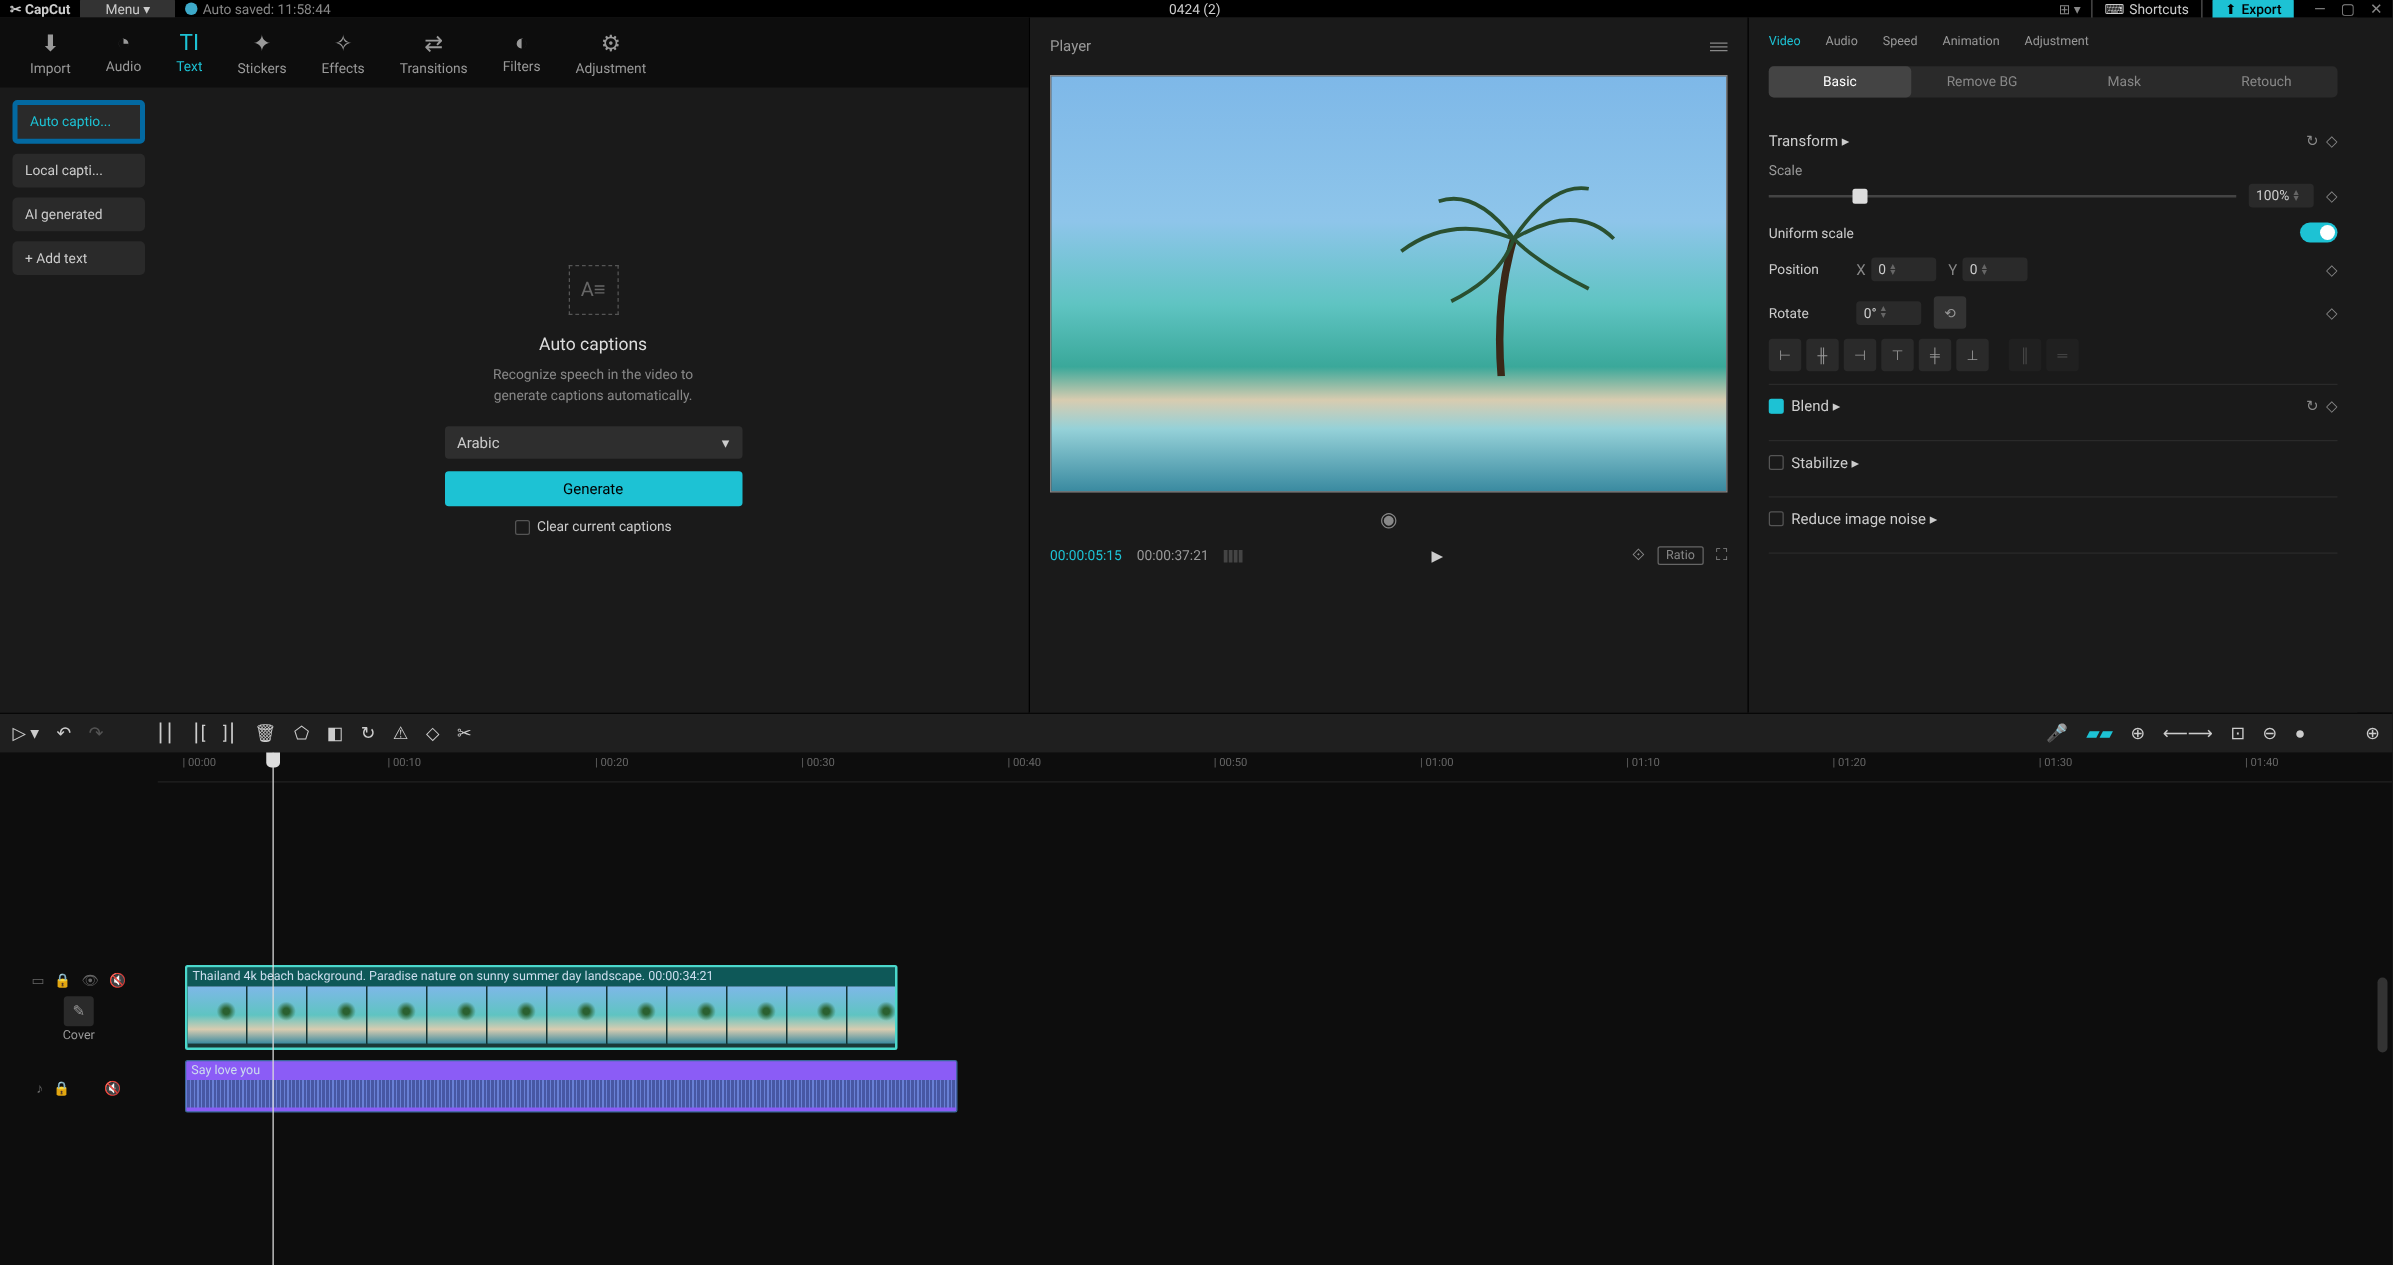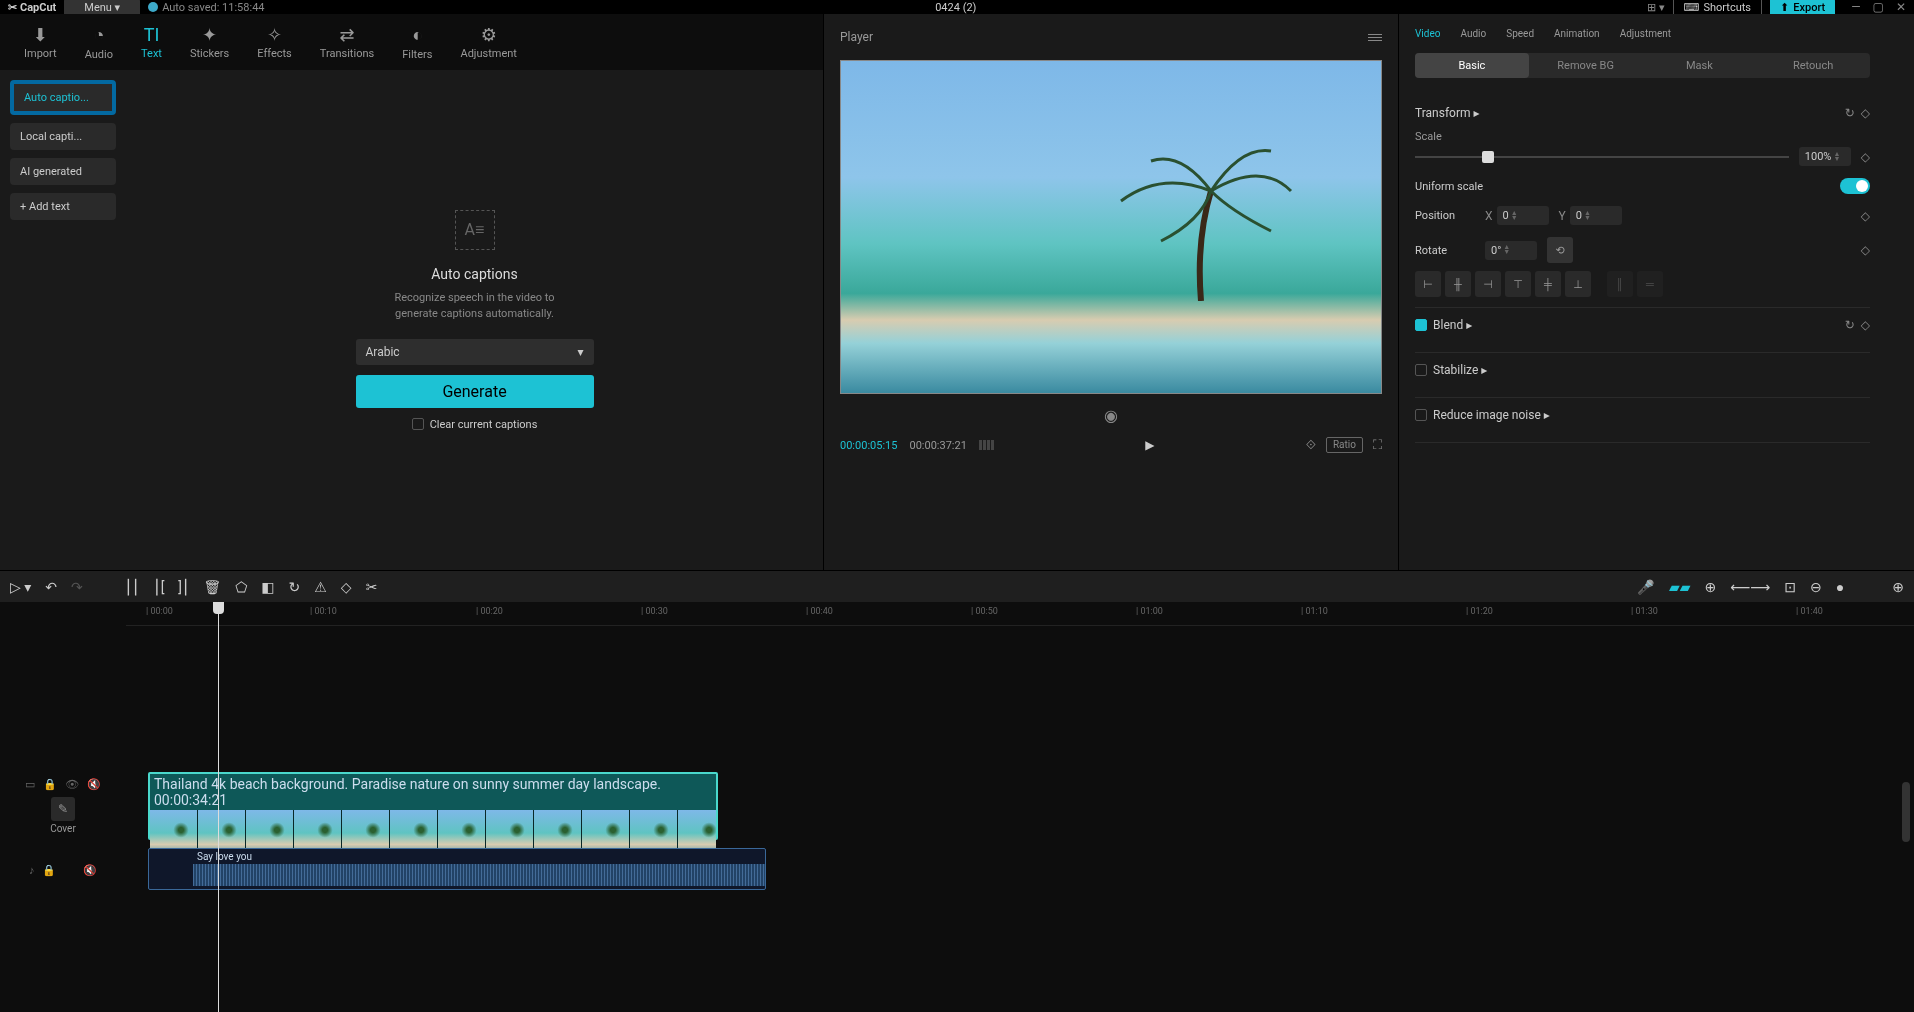--- a/index.html
+++ b/index.html
@@ -30,21 +30,21 @@
 .sidebar{width:126px;padding:10px;display:flex;flex-direction:column;gap:8px;}
 .side-btn{background:#2a2a2a;padding:7px 10px;border-radius:4px;cursor:pointer;font-size:11px;color:#ccc;text-align:left;}
 .side-btn.highlighted{border:4px solid #0369a1;color:#1dc2d4;}
 .side-btn.addtext:before{content:"+ ";}
 
 .center-content{flex:1;display:flex;flex-direction:column;align-items:center;justify-content:center;padding:20px;}
 .center-icon{width:40px;height:40px;border:1px dashed #555;display:flex;align-items:center;justify-content:center;margin-bottom:16px;font-size:16px;color:#666;}
 .center-title{font-size:14px;color:#ddd;margin-bottom:8px;}
 .center-desc{font-size:11px;color:#888;text-align:center;line-height:1.5;margin-bottom:16px;max-width:200px;}
 .lang-select{width:238px;background:#2e2e2e;padding:6px 10px;border-radius:3px;display:flex;justify-content:space-between;align-items:center;cursor:pointer;margin-bottom:10px;}
-.generate-btn{width:238px;background:#1dc2d4;color:#000;padding:7px;text-align:center;border-radius:3px;cursor:pointer;font-size:16px;margin-bottom:10px;}
+.generate-btn{width:238px;background:#1dc2d4;color:#000;padding:7px;text-align:center;border-radius:3px;cursor:pointer;font-size:12px;margin-bottom:10px;}
 .checkbox-row{display:flex;align-items:center;gap:6px;font-size:11px;}
 .checkbox{width:12px;height:12px;border:1px solid #555;border-radius:2px;}
 
 .player-panel{width:575px;background:#1a1a1a;border-left:1px solid #000;}
 .player-header{height:46px;display:flex;align-items:center;justify-content:space-between;padding:0 16px;font-size:12px;color:#999;}
 .hamburger{cursor:pointer;display:flex;flex-direction:column;gap:2px;}
 .hamburger span{width:14px;height:1px;background:#888;}
 .player-video{margin:0 16px;height:334px;background:linear-gradient(to bottom,#7eb8e8 0%,#8ec5ea 35%,#5fc4c2 55%,#3aa89a 70%,#d8ccb0 78%,#95d1d8 85%,#3a8aa0 100%);border:1px solid #888;position:relative;}
 .palm{position:absolute;right:80px;top:80px;width:200px;height:160px;}
 .player-rec{text-align:center;padding:12px;color:#888;font-size:16px;}
@@ -99,26 +99,26 @@
 .tl-icons-col2{display:flex;gap:8px;margin-top:30px;justify-content:center;}
 .tiny-icon{font-size:11px;color:#666;cursor:pointer;}
 
 .tl-main{flex:1;position:relative;overflow:hidden;}
 .ruler{height:24px;display:flex;align-items:center;position:relative;border-bottom:1px solid #222;}
 .ruler-mark{position:absolute;font-size:9px;color:#666;top:4px;}
 .playhead{position:absolute;left:92px;top:0;bottom:0;width:1px;background:#ddd;z-index:10;}
 .playhead-handle{position:absolute;top:-2px;left:-5px;width:11px;height:14px;background:#ddd;border-radius:2px 2px 4px 4px;}
 
 .video-track{position:absolute;top:170px;left:22px;width:570px;height:68px;border:2px solid #4ad8cc;background:#1a3838;border-radius:2px;}
-.video-label{background:#0e5858;padding:2px 4px;font-size:14px;color:#cde;}
+.video-label{background:#0e5858;padding:2px 4px;font-size:10px;color:#cde;}
 .video-thumbs{display:flex;height:46px;overflow:hidden;}
 .thumb{flex:0 0 48px;height:100%;background:linear-gradient(to bottom,#7eb8e8 0%,#5fc4c2 50%,#d8ccb0 75%,#3a8aa0 100%);border-right:1px solid #0a2828;position:relative;}
 .thumb:after{content:"";position:absolute;right:8px;top:10px;width:16px;height:20px;background:radial-gradient(circle,#2a6030 20%,transparent 60%);}
 
-.audio-track{position:absolute;top:246px;left:22px;width:618px;height:42px;background:#0f172a;border:1px solid #3a6899;border-radius:2px;padding-left:44px;}
+.audio-track{position:absolute;top:246px;left:22px;width:618px;height:42px;background:#8b5cf6;border:1px solid #3a6899;border-radius:2px;}
 .audio-label{padding:2px 4px;font-size:10px;color:#cde;}
 .waveform{height:22px;background:repeating-linear-gradient(90deg,#5a90c8 0px,#5a90c8 1px,#2a5580 1px,#2a5580 3px);opacity:0.7;}
 
 .tl-scrollbar{position:absolute;right:4px;top:40px;bottom:10px;width:8px;}
 .tl-scroll-thumb{width:100%;height:60px;background:#333;border-radius:4px;margin-top:140px;}
 </style>
 </head>
 <body>
 
 <div class="titlebar">

